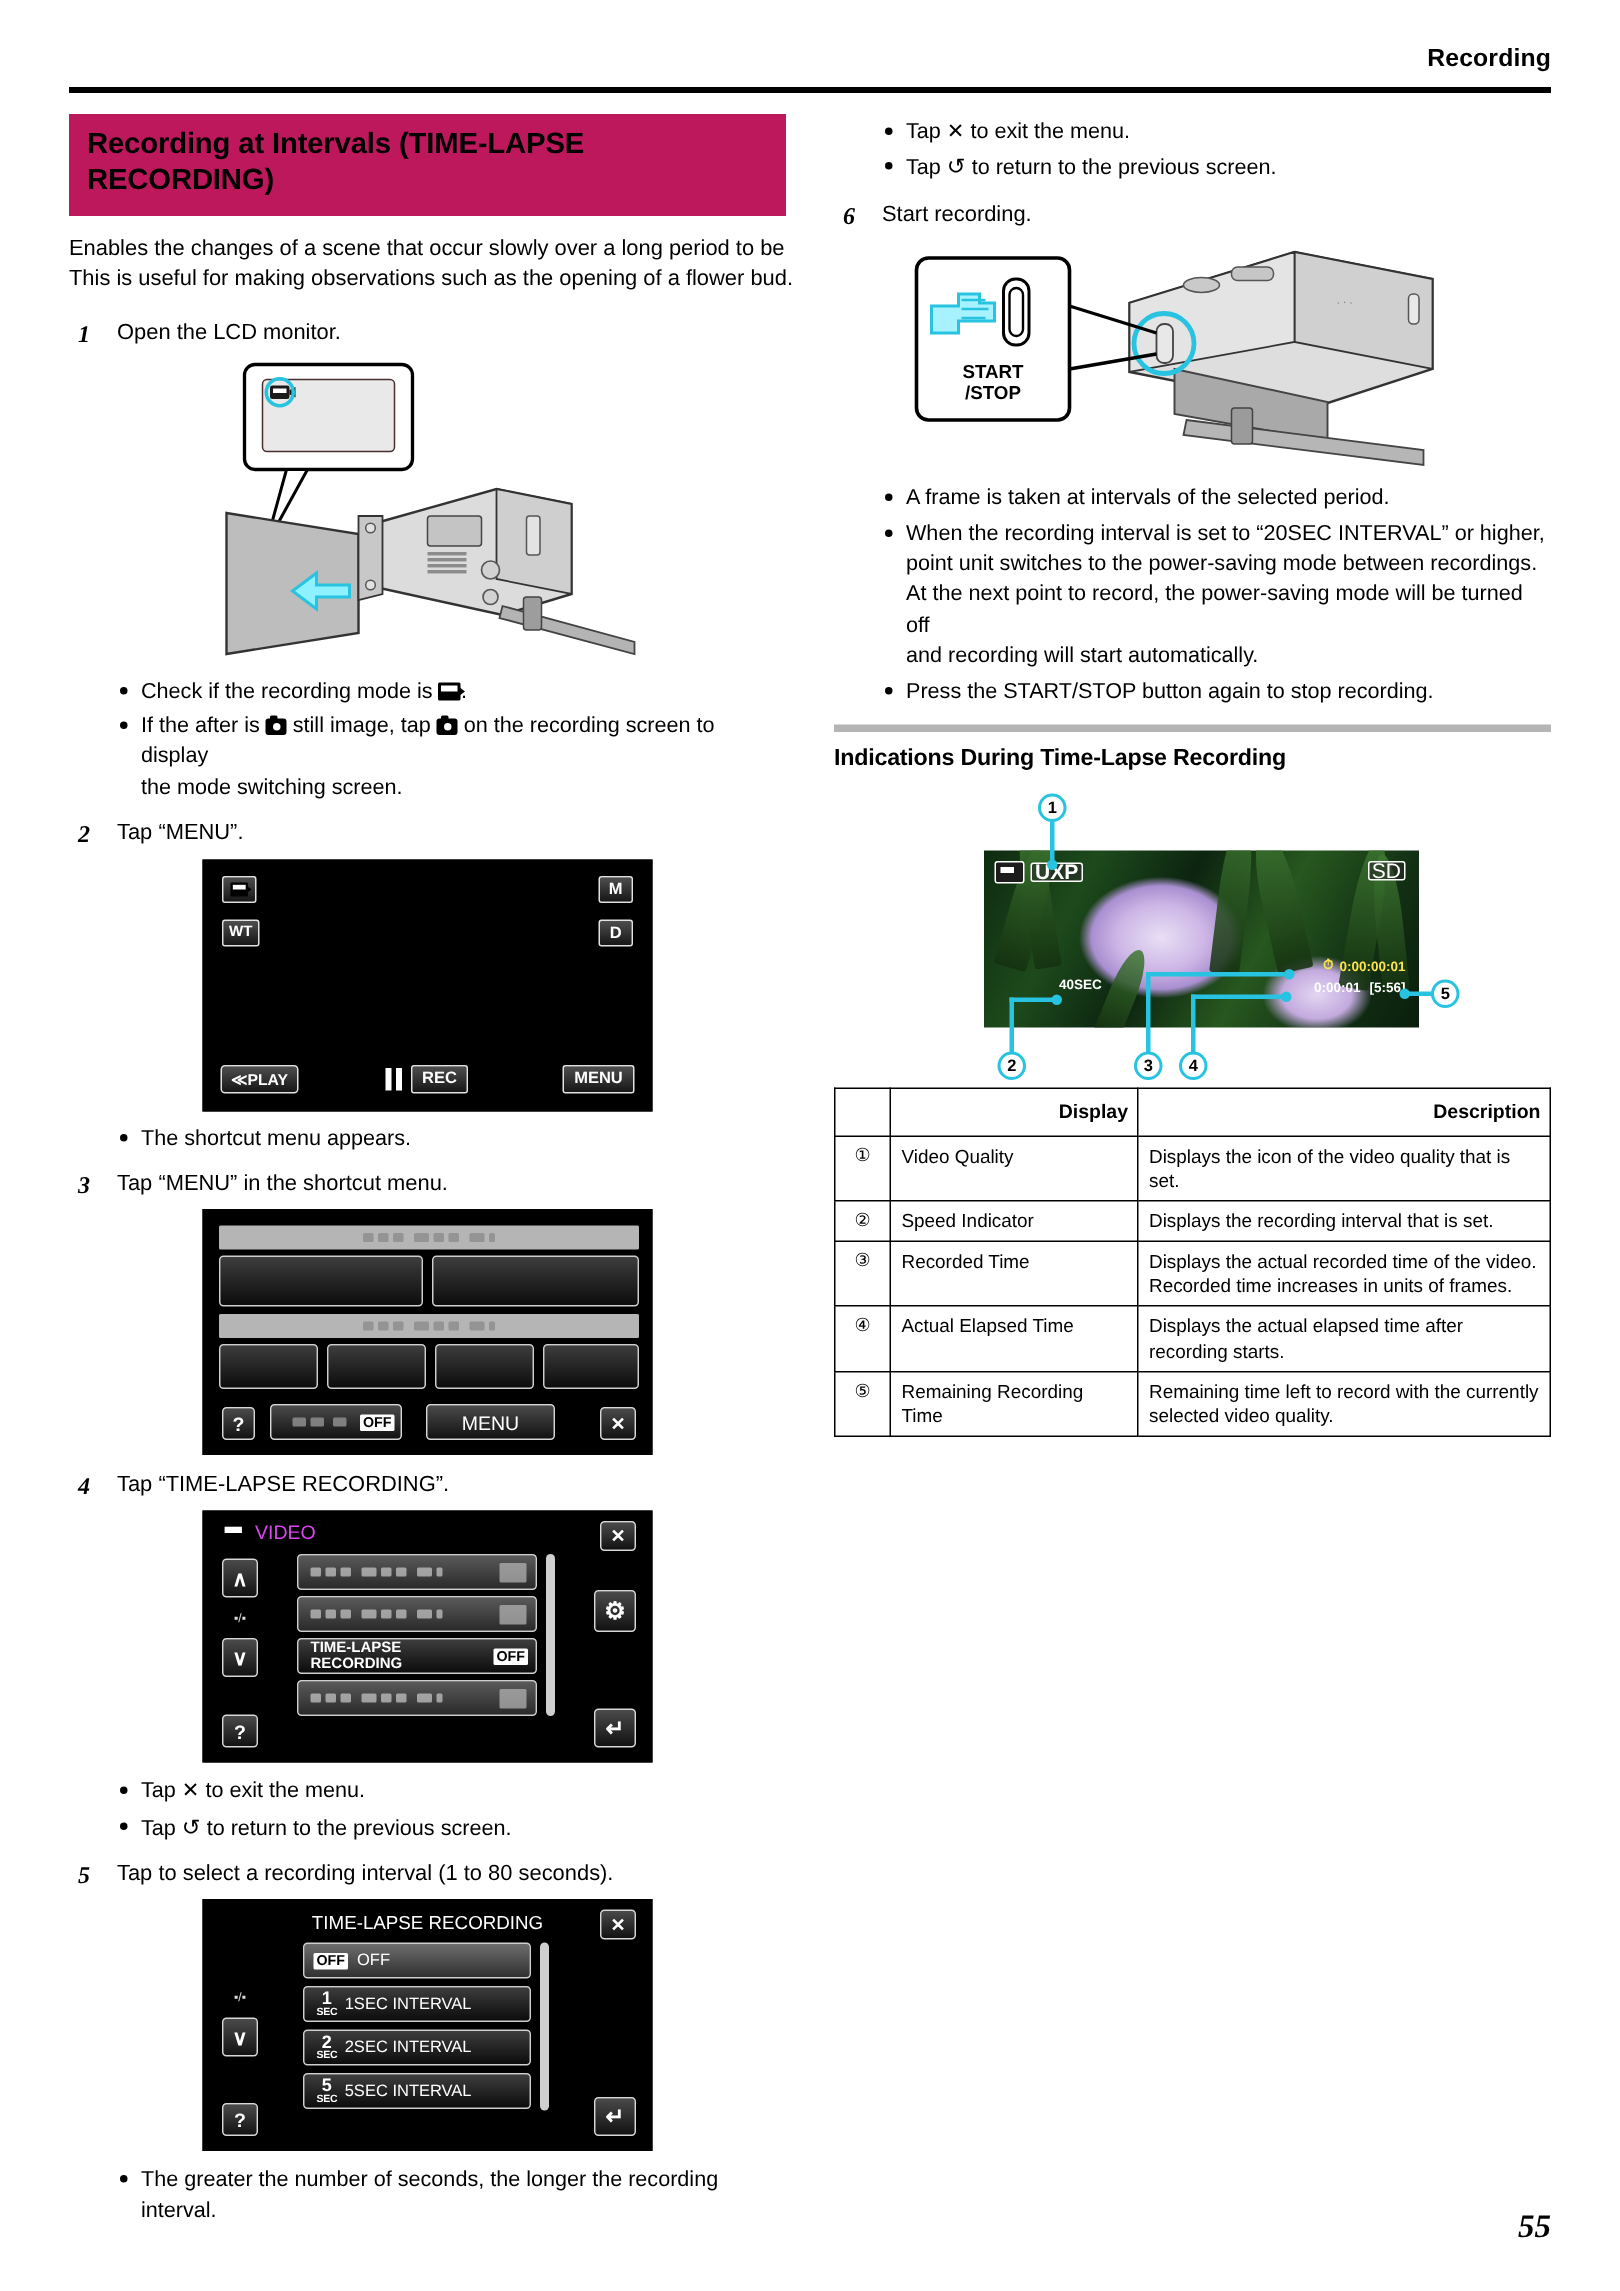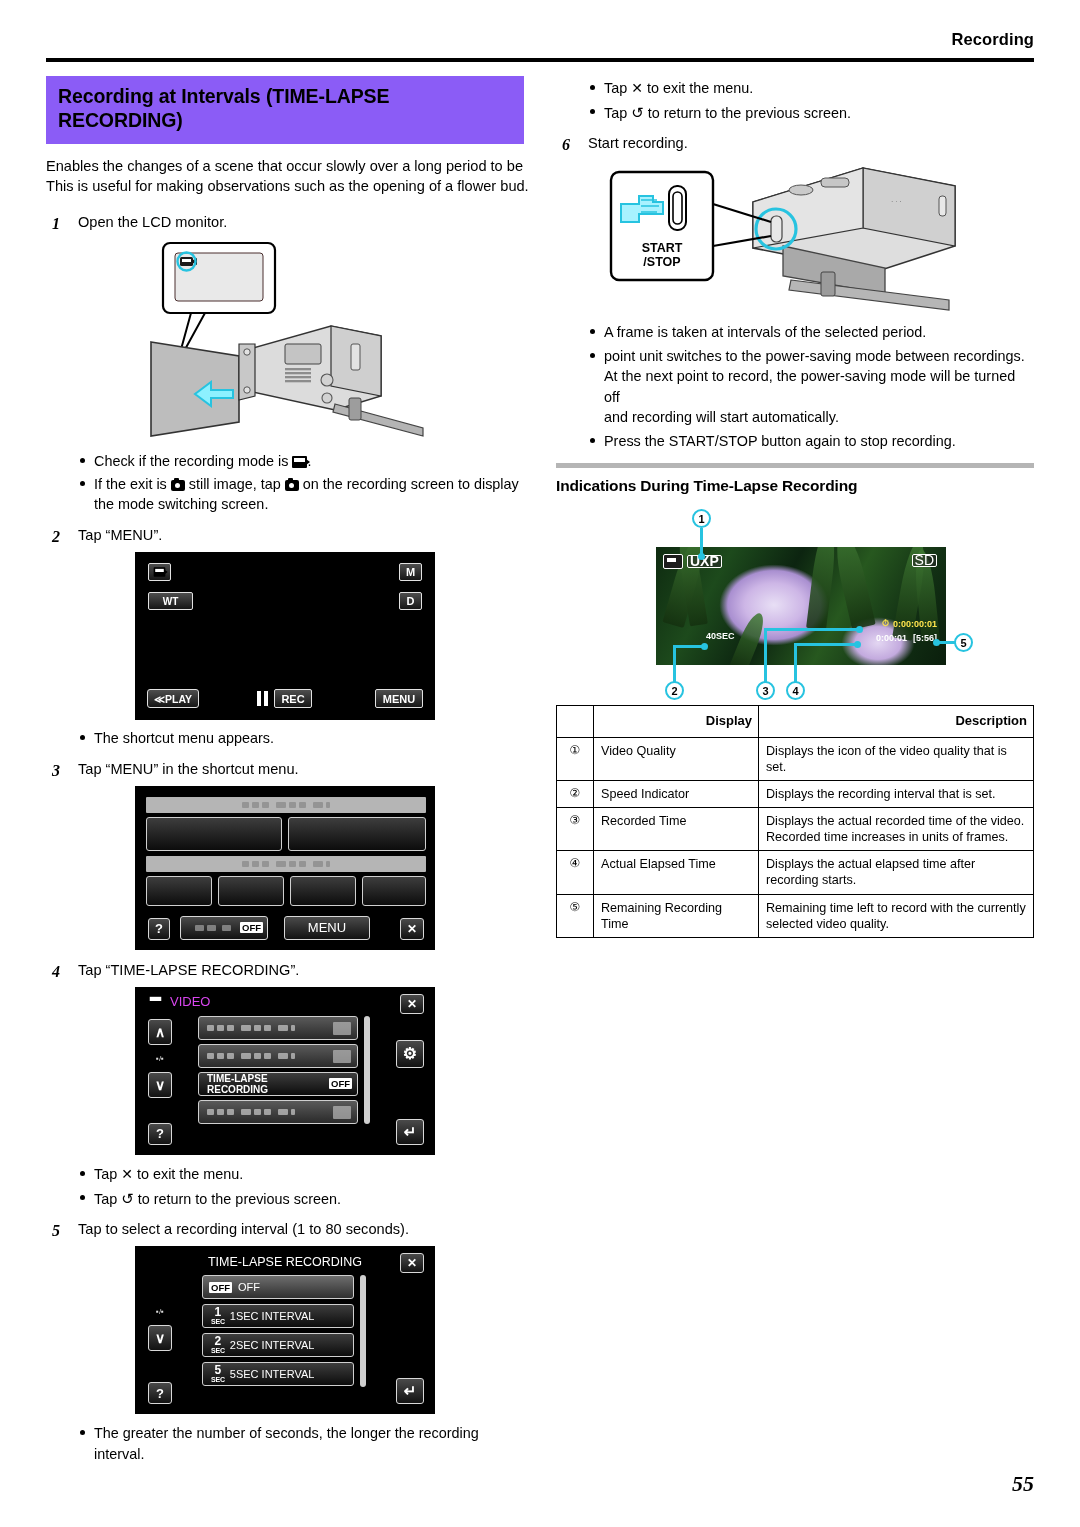--- a/index.html
+++ b/index.html
@@ -44,21 +44,21 @@
     width: 478px;
   }
   .col-right {
     position: absolute;
     left: 556px; top: 76px;
     width: 478px;
   }
 
   
   .title-banner {
-    background: #8b5cf6;
+    background: #be185d;
     padding: 9px 12px 11px 12px;
     margin-bottom: 12px;
   }
   .title-banner h1 {
     margin: 0;
     font-size: 19.5px;
     font-weight: bold;
     line-height: 1.22;
     letter-spacing: -0.1px;
   }
@@ -433,36 +433,36 @@
       <path d="M200 164 L288 188 L288 196 L198 172 Z" fill="#b4b4b4" stroke="#444" stroke-width="1.2"></path>
       <rect x="214" y="158" width="12" height="22" rx="2" fill="#9d9d9d" stroke="#444" stroke-width="1"></rect>
     </svg>
   </div>
 
   <ul class="bullets indent-a">
     <li>
       <span>Check if the recording mode is </span><span class="ic ic-video"></span><span>.</span>
     </li>
     <li>
-      <span>If the exit is </span><span class="ic ic-still"></span><span> still image, tap </span><span class="ic ic-still"></span><span> on the recording screen to display</span>
+      <span>If the after is </span><span class="ic ic-still"></span><span> still image, tap </span><span class="ic ic-still"></span><span> on the recording screen to display</span>
       <span class="cont">the mode switching screen.</span>
     </li>
   </ul>
 
   <div class="step">
     <span class="num">2</span>
     <span>Tap “MENU”.</span>
   </div>
 
   <div class="scr" style="width:300px;height:168px;margin-top:6px;">
     <div class="tag" style="left:12px;top:10px;width:23px;height:18px;">
       <span class="ic ic-video" style="transform:scale(.78);"></span>
     </div>
     <div class="tag" style="right:12px;top:10px;width:23px;height:18px;">M</div>
-    <div class="tag" style="left:12px;top:39px;width:45px;height:18px;font-size:10px;">WT</div>
+    <div class="tag" style="left:12px;top:39px;width:25px;height:18px;font-size:10px;">WT</div>
     <div class="tag" style="right:12px;top:39px;width:23px;height:18px;">D</div>
     <div class="playbtn" style="left:11px;bottom:11px;width:52px;height:19px;font-size:10.5px;">≪PLAY</div>
     <div class="pausebars" style="left:121px;bottom:13px;height:15px;">
       <span></span>
         <span></span>
     </div>
     <div class="tag" style="left:138px;bottom:11px;width:38px;height:19px;">REC</div>
     <div class="tag" style="right:11px;bottom:11px;width:48px;height:19px;">MENU</div>
   </div>
 
@@ -683,20 +683,21 @@
       <path d="M46 40 L62 40 M46 46 L64 46 M46 52 L62 52" stroke="#27c3e0" stroke-width="1.6" fill="none"></path>
 
       <text x="67" y="92" text-anchor="middle" font-family="Liberation Sans, sans-serif" font-size="12.5" font-weight="bold" fill="#000">START</text>
       <text x="67" y="106" text-anchor="middle" font-family="Liberation Sans, sans-serif" font-size="12.5" font-weight="bold" fill="#000">/STOP</text>
     </svg>
   </div>
 
   <ul class="bullets indent-a">
     <li>A frame is taken at intervals of the selected period.</li>
     <li>
+      <span>When the recording interval is set to “20SEC INTERVAL” or higher,</span>
       <span class="cont">point unit switches to the power-saving mode between recordings.</span>
       <span class="cont">At the next point to record, the power-saving mode will be turned off</span>
       <span class="cont">and recording will start automatically.</span>
     </li>
     <li>Press the START/STOP button again to stop recording.</li>
   </ul>
 
   <div class="subrule"></div>
   <div class="subhead">Indications During Time-Lapse Recording</div>
 

